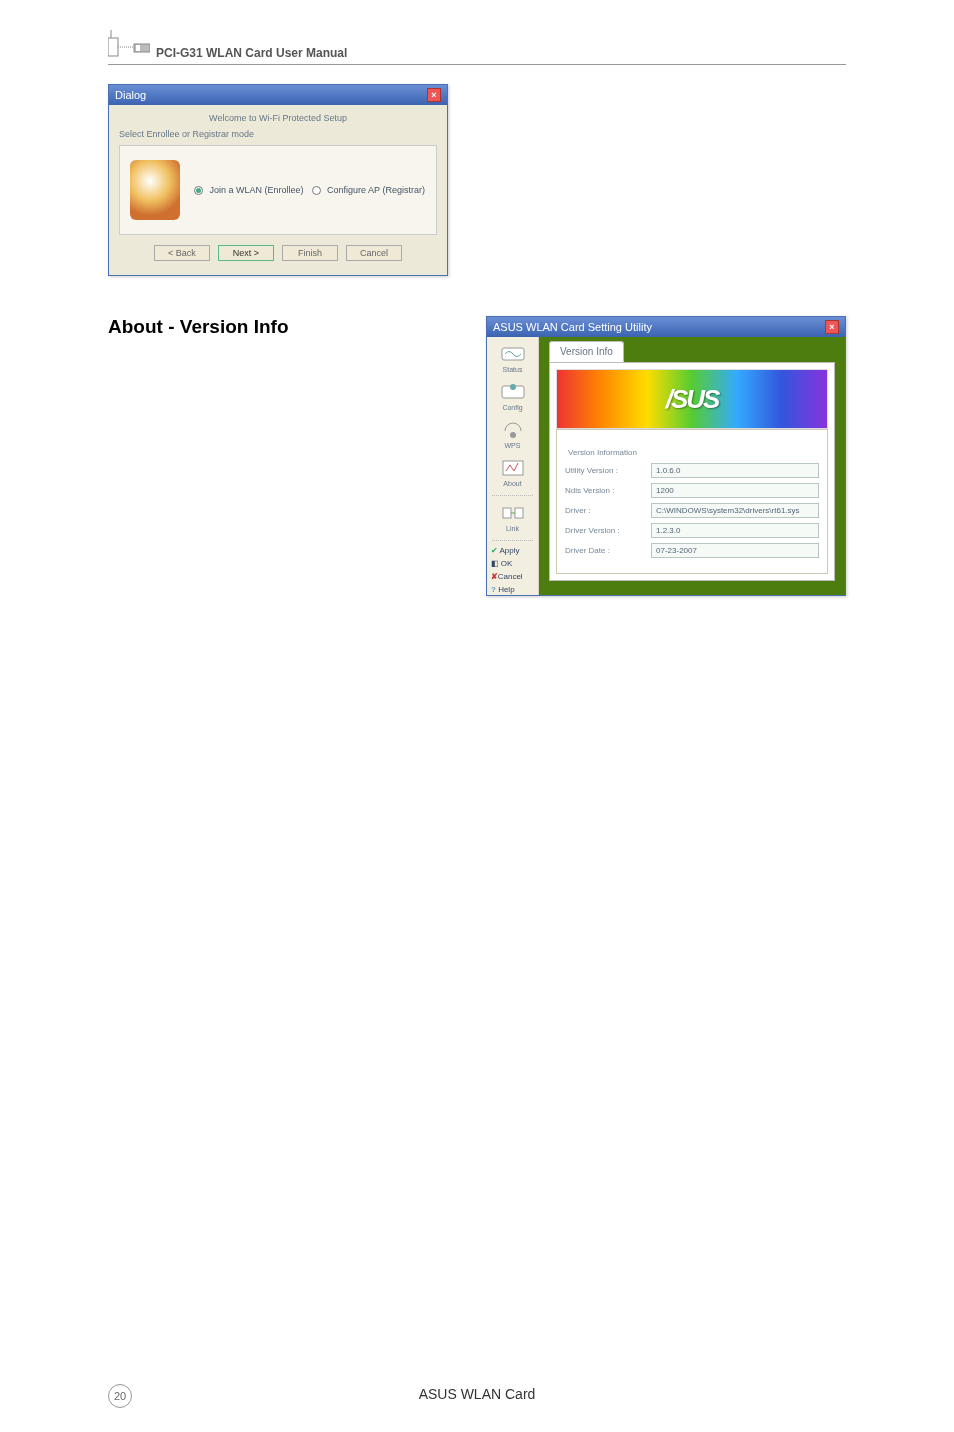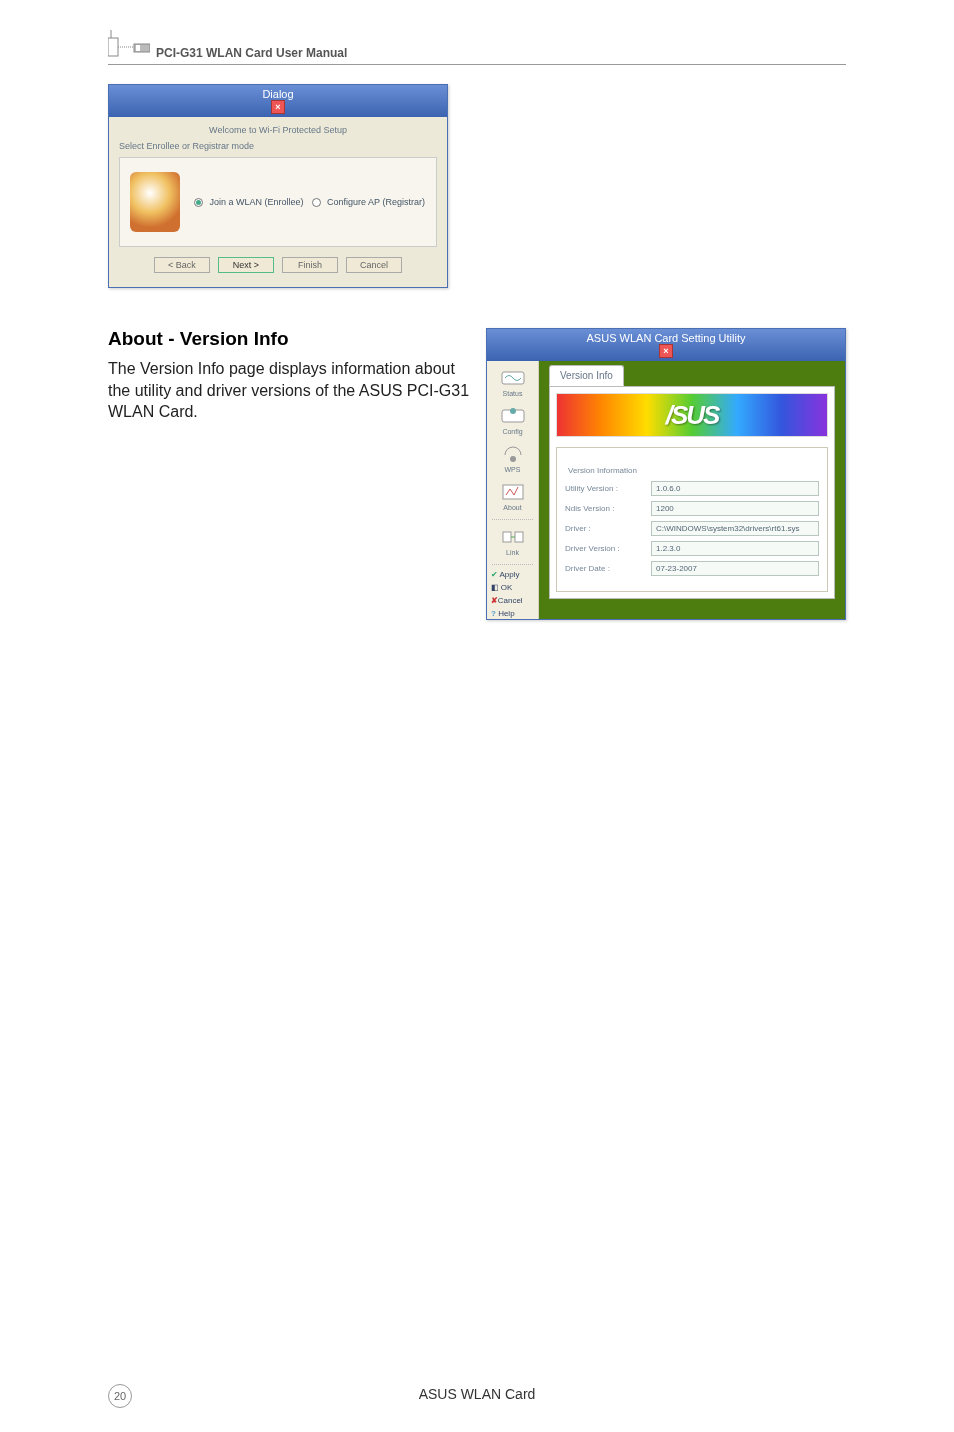--- a/index.html
+++ b/index.html
@@ -60,21 +60,20 @@
     box-shadow: 1px 1px 3px rgba(0,0,0,.2);
   }
   .d1-title {
     background: linear-gradient(#6a8fd6, #3b63b0);
     color: #fff;
     padding: 3px 6px;
     font-size: 11px;
     display: flex;
     justify-content: space-between;
     align-items: center;
-    flex-direction: column;
   }
   .close-x {
     width: 14px; height: 14px;
     background: #e55;
     color: #fff;
     font-weight: bold;
     display: inline-flex;
     align-items: center; justify-content: center;
     font-size: 9px;
     border: 1px solid #a33;
@@ -157,22 +156,21 @@
   .tab {
     display: inline-block; padding: 4px 10px; font-size: 10px;
     background: #fff; border: 1px solid #bbb; border-bottom: 1px solid #fff;
     border-top-left-radius: 3px; border-top-right-radius: 3px;
     color: #678;
   }
   .tabpane {
     background: #fff; border: 1px solid #bbb; padding: 6px;
   }
   .asus-logo {
-    width: 100%; height: 44px;
-    margin-bottom: 10px;
+    width: 100%; height: 60px;
     background: linear-gradient(90deg,#e33,#f80,#fd0,#5c3,#3af,#35d,#83d);
     border: 1px solid #ddd;
     display: flex; align-items: center; justify-content: center;
     color: #fff; font-weight: bold; font-size: 26px; font-style: italic; letter-spacing: -2px;
     text-shadow: 1px 1px 2px rgba(0,0,0,.4);
   }
   .vgroup {
     border: 1px solid #cfcab8; padding: 16px 8px 10px;
   }
   .vgroup-label { font-size: 8px; color: #789; margin-top: -14px; margin-bottom: 6px; background: #fff; display: inline-block; padding: 0 3px; }
@@ -250,21 +248,20 @@
           <button class="winbtn">Finish</button>
           <button class="winbtn">Cancel</button>
         </div>
       </div>
     </div>
   </div>
 
   <div class="section">
     <div class="section-text">
       <div class="section-title">About - Version Info</div>
-      <div class="section-body">The Version Info page displays information about the utility and driver versions of the ASUS PCI-G31 WLAN Card.</div>
     </div>
 
     <div class="dialog2">
       <div class="d1-title">
         <span>ASUS WLAN Card Setting Utility</span>
         <span class="close-x">×</span>
       </div>
       <div class="d2-inner">
         <div class="d2-side">
           <div class="side-item">

